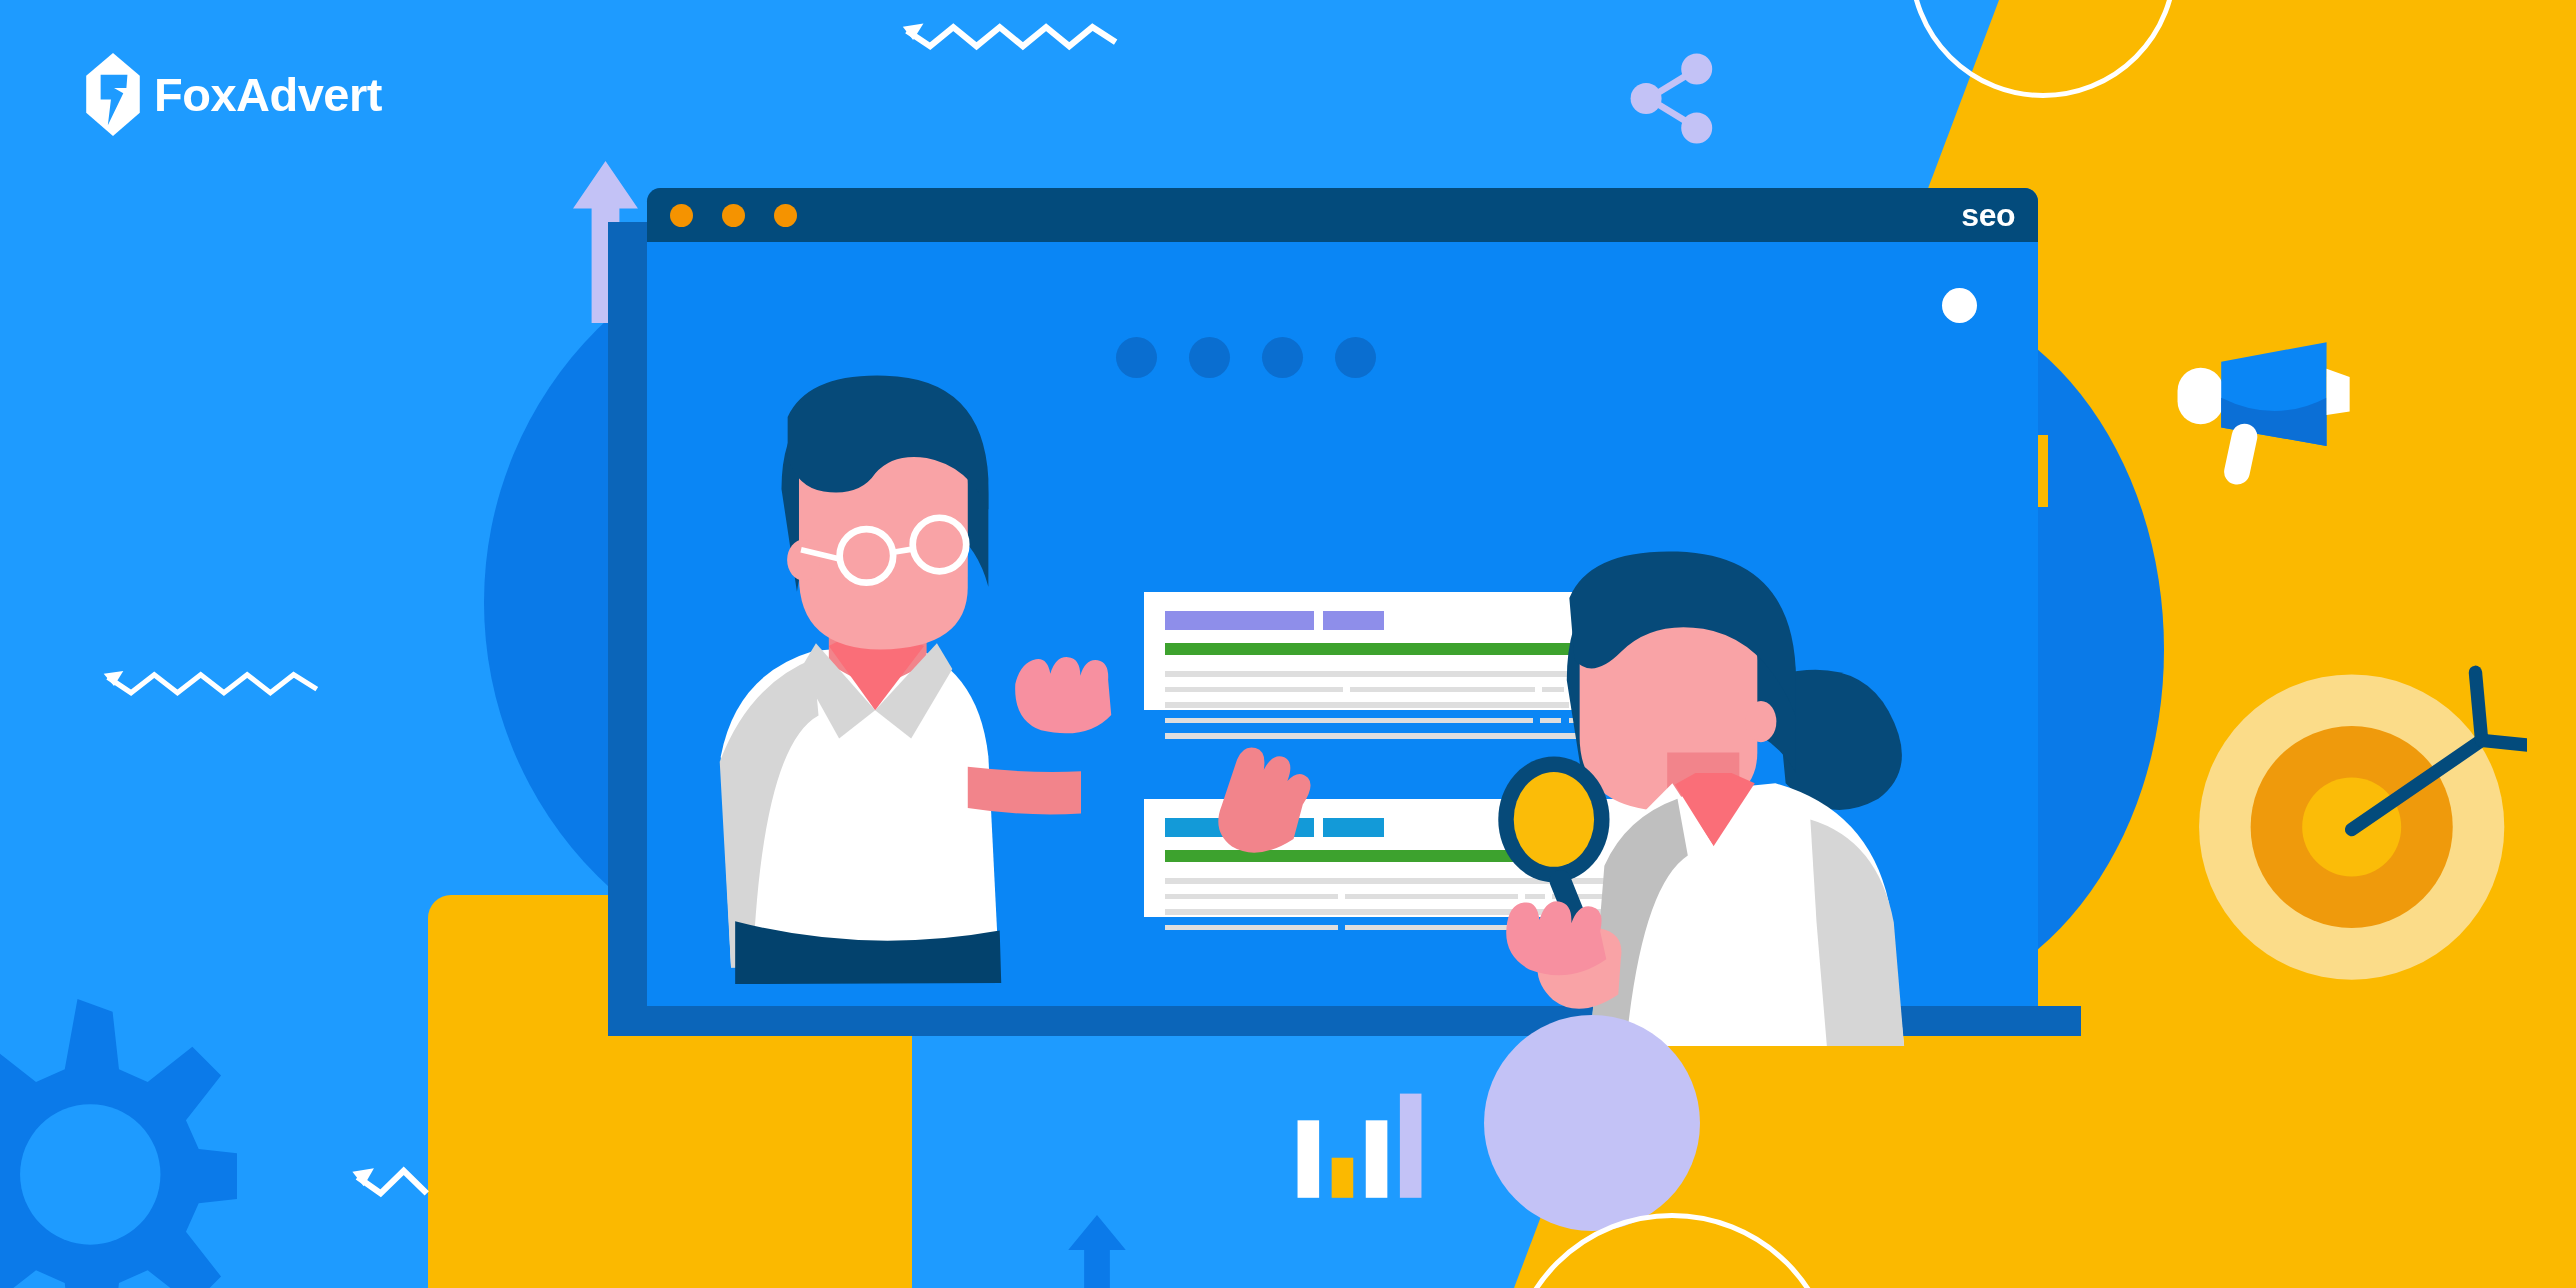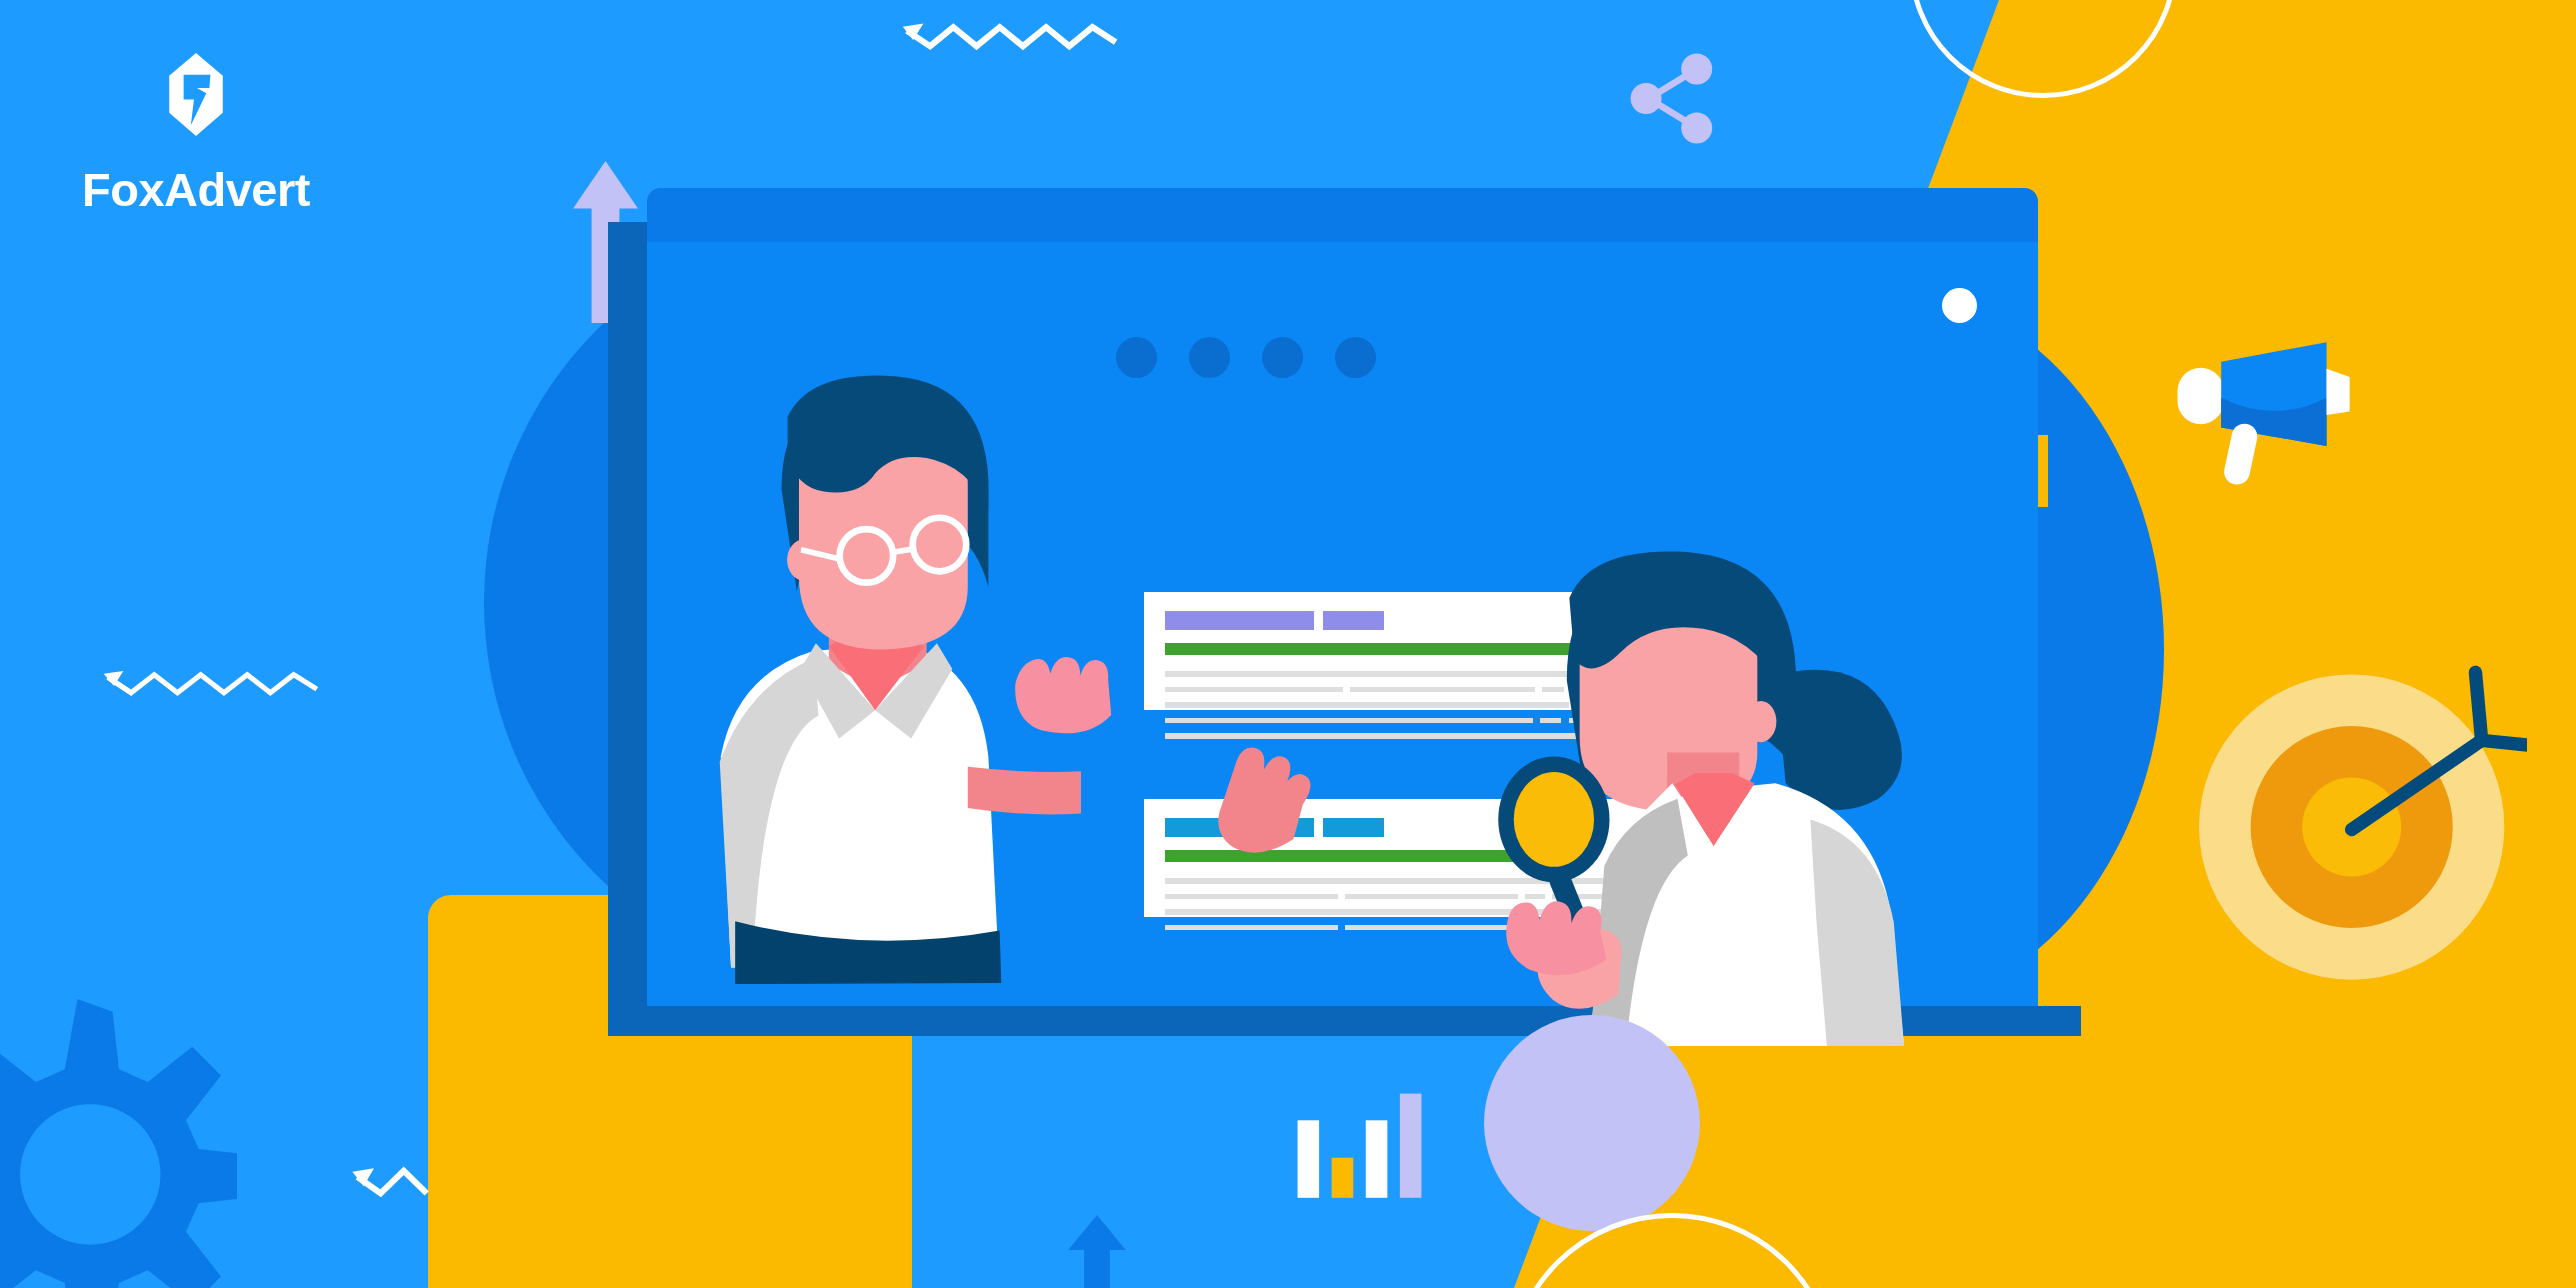--- a/index.html
+++ b/index.html
@@ -136,21 +136,21 @@
 
   
   .person { position:absolute; }
   .man { left:659px; top:355px; width:422px; height:659px; }
   .woman { left:1497px; top:531px; width:464px; height:515px; }
   .hand { position:absolute; }
 
   
   .logo {
     position:absolute; left:82px; top:52px;
-    display:flex; align-items:center; gap:29px;flex-direction:column;
+    display:flex; align-items:center; gap:10px;
   }
   .logo-mark { width:62px; height:85px; }
   .logo-text {
     color:#ffffff; font-size:47px; font-weight:700; line-height:1;
     letter-spacing:-0.5px;
   }
 </style>
 </head>
 <body>
 
@@ -226,20 +226,28 @@
   <svg class="arrow-yellow" viewBox="0 0 130 340">
     <polygon points="65,6 128,112 93,112 93,336 37,336 37,112 2,112" fill="#fbb900"></polygon>
   </svg>
 
   <div class="browser-leftrail"></div>
 
   <div class="browser">
     <div class="browser-frame"></div>
     <div class="browser-body"></div>
 
+    <div class="browser-bar">
+      <div class="dots">
+        <span class="dot"></span>
+        <span class="dot"></span>
+        <span class="dot"></span>
+      </div>
+      <div class="seo-label">seo</div>
+    </div>
 
     <div class="white-dot-tr"></div>
 
     <div class="navdots">
       <span class="navdot"></span>
       <span class="navdot"></span>
       <span class="navdot"></span>
       <span class="navdot"></span>
     </div>
 

